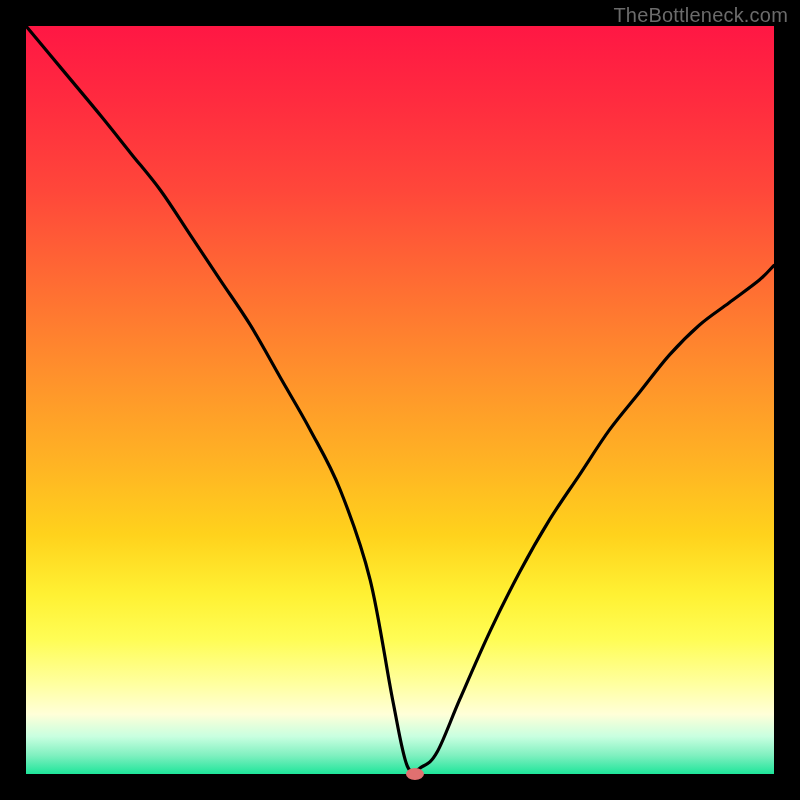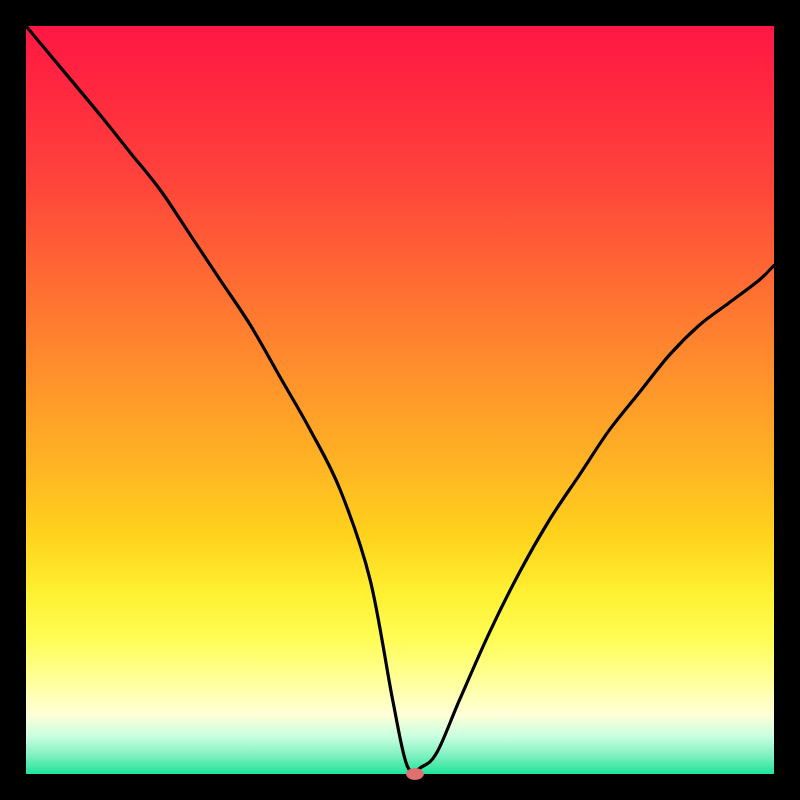--- a/index.html
+++ b/index.html
@@ -25,20 +25,21 @@
     font-size: 20px;
     letter-spacing: 0.2px;
     z-index: 5;
   }
   svg { display: block; }
 </style>
 </head>
 <body>
 
 <div class="frame">
+  <div class="watermark">TheBottleneck.com</div>
 
   <svg id="chart-svg" width="800" height="800">
     <defs>
       <linearGradient id="bg-grad" x1="0" y1="0" x2="0" y2="1">
           <stop offset="0%" stop-color="#ff1744"></stop>
           <stop offset="10%" stop-color="#ff2b3f"></stop>
           <stop offset="22%" stop-color="#ff473a"></stop>
           <stop offset="34%" stop-color="#ff6b33"></stop>
           <stop offset="46%" stop-color="#ff8f2c"></stop>
           <stop offset="57.99999999999999%" stop-color="#ffb224"></stop>

